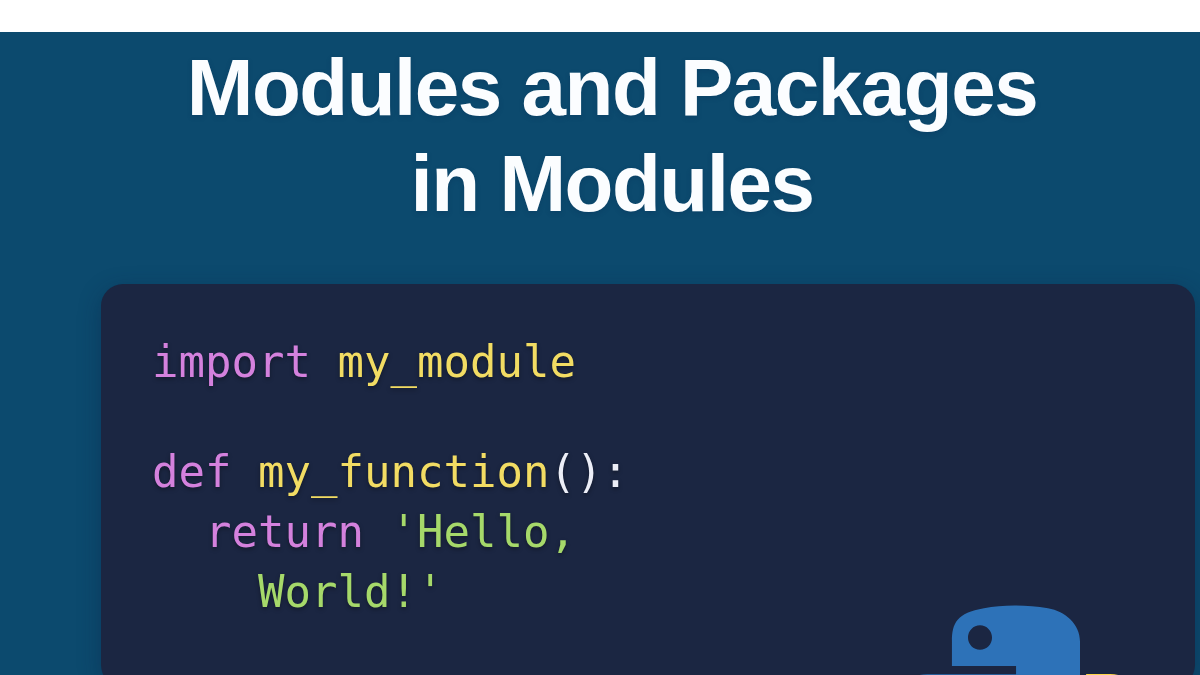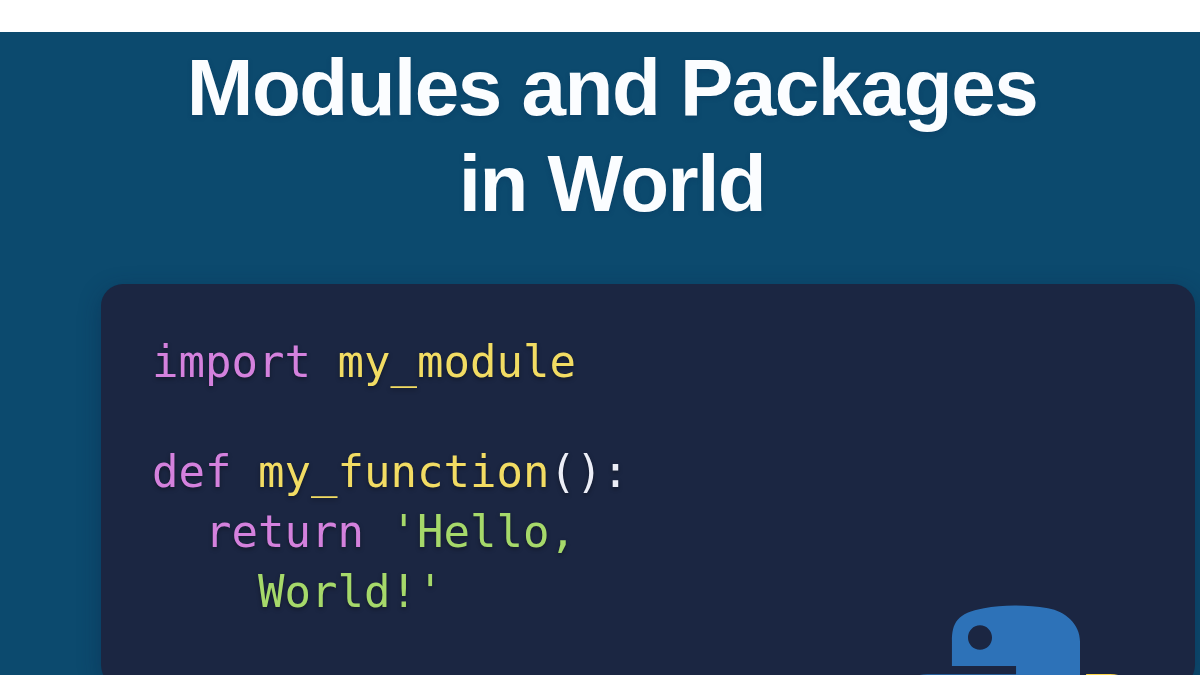--- a/index.html
+++ b/index.html
@@ -86,21 +86,21 @@
   }
   #python-logo svg { display: block; width: 100%; height: 100%; }
 </style>
 </head>
 <body>
 
 <div id="stage" style="background: #0c4a6e; margin-top: 32px;">
 
   <div id="title-block">
     <span class="title-line" style="color: rgb(251, 253, 255);">Modules and Packages</span>
-    <span class="title-line" style="color: rgb(251, 253, 255);">in World</span>
+    <span class="title-line" style="color: rgb(251, 253, 255);">in Modules</span>
   </div>
 
   <div id="code-card" style="background: rgb(27, 38, 66);">
     <pre id="code-text"><span class="ln"><span class="tok-kw" style="color: rgb(212, 129, 221);">import</span><span class="tok-pun" style="color: rgb(236, 238, 247);"> </span><span class="tok-name" style="color: rgb(242, 220, 99);">my_module</span></span><span class="ln blank">&nbsp;</span><span class="ln"><span class="tok-kw" style="color: rgb(212, 129, 221);">def</span><span class="tok-pun" style="color: rgb(236, 238, 247);"> </span><span class="tok-name" style="color: rgb(242, 220, 99);">my_function</span><span class="tok-pun" style="color: rgb(236, 238, 247);">():</span></span><span class="ln">  <span class="tok-kw" style="color: rgb(212, 129, 221);">return</span><span class="tok-pun" style="color: rgb(236, 238, 247);"> </span><span class="tok-str" style="color: rgb(166, 217, 106);">'Hello,</span></span><span class="ln">    <span class="tok-str" style="color: rgb(166, 217, 106);">World!'</span></span></pre>
 
     <div id="python-logo">
       <svg viewBox="0 0 512 512" xmlns="http://www.w3.org/2000/svg" aria-hidden="true">
 
         <path id="logo-blue" d="
           M253.6 24.5

